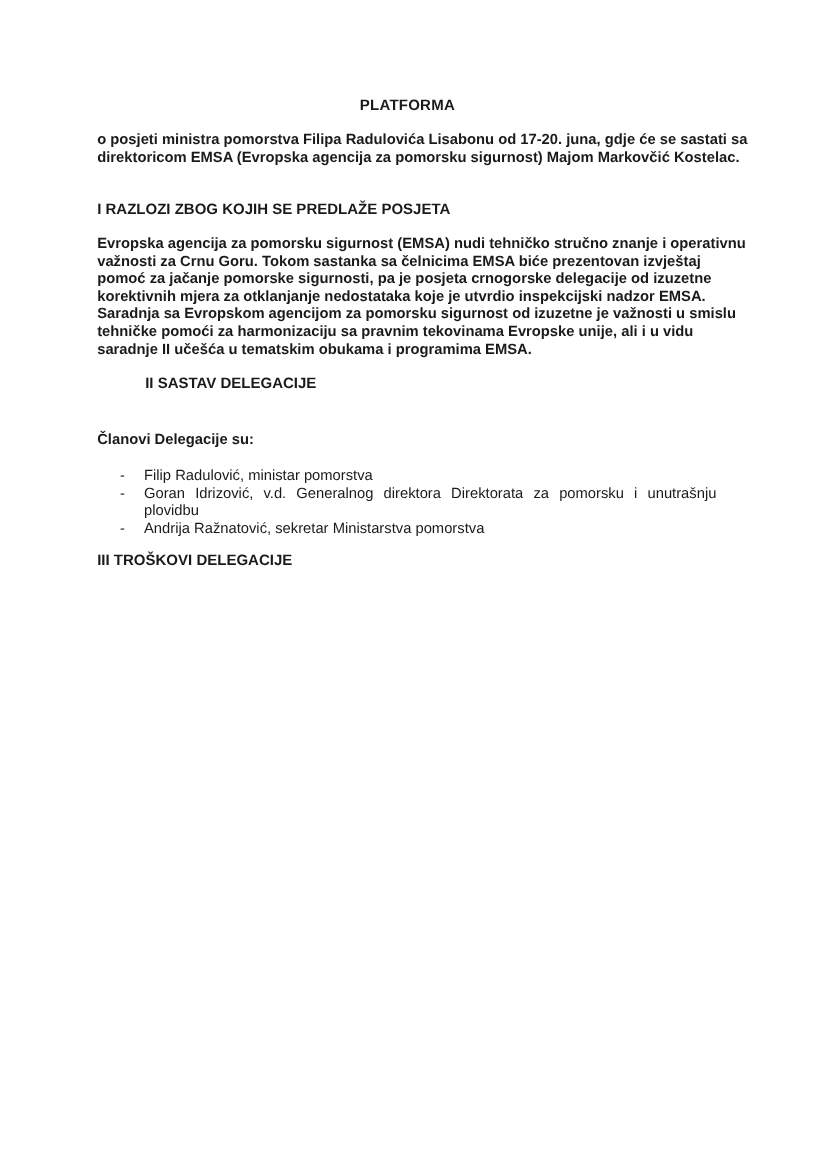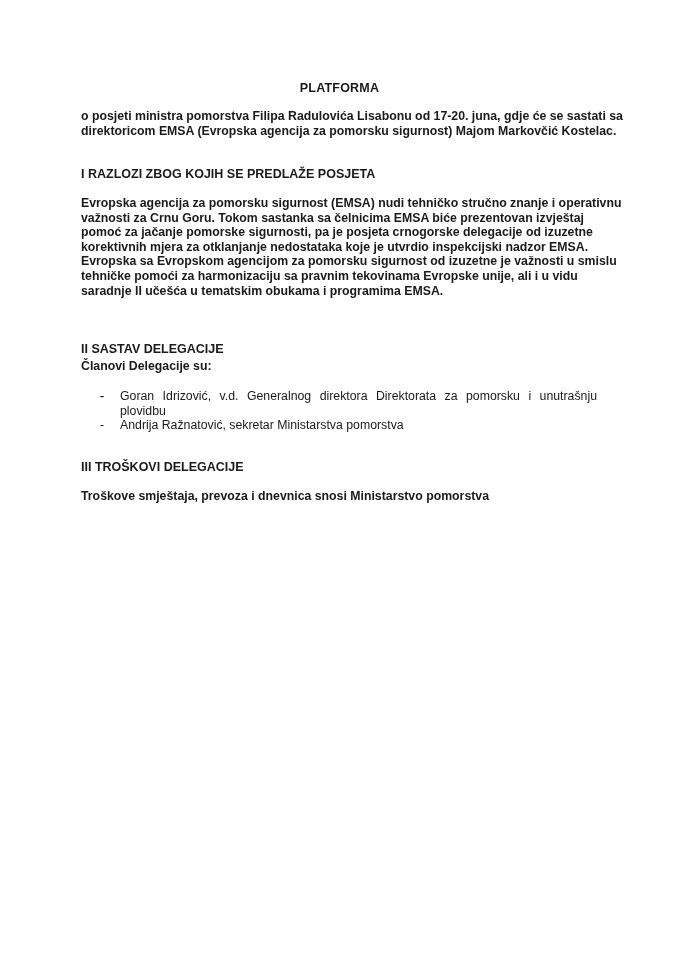--- a/index.html
+++ b/index.html
@@ -76,40 +76,40 @@
     <span class="line">direktoricom EMSA (Evropska agencija za pomorsku sigurnost) Majom Markovčić Kostelac.</span>
   </div>
 
   <div class="abs heading" style="top:167px;">I RAZLOZI ZBOG KOJIH SE PREDLAŽE POSJETA</div>
 
   <div class="abs para" style="top:196px;">
     <span class="line">Evropska agencija za pomorsku sigurnost (EMSA) nudi tehničko stručno znanje i operativnu</span>
     <span class="line">važnosti za Crnu Goru. Tokom sastanka sa čelnicima EMSA biće prezentovan izvještaj</span>
     <span class="line">pomoć za jačanje pomorske sigurnosti, pa je posjeta crnogorske delegacije od izuzetne</span>
     <span class="line">korektivnih mjera za otklanjanje nedostataka koje je utvrdio inspekcijski nadzor EMSA.</span>
-    <span class="line">Evropska sa Evropskom agencijom za pomorsku sigurnost od izuzetne je važnosti u smislu</span>
+    <span class="line">Saradnja sa Evropskom agencijom za pomorsku sigurnost od izuzetne je važnosti u smislu</span>
     <span class="line">tehničke pomoći za harmonizaciju sa pravnim tekovinama Evropske unije, ali i u vidu</span>
     <span class="line">saradnje II učešća u tematskim obukama i programima EMSA.</span>
   </div>
 
-  <div class="abs heading" style="top:342px;">II SASTAV DELEGACIJE</div>
+  <div class="abs heading" style="top:312px;margin-left:40px;">II SASTAV DELEGACIJE</div>
 
   <div class="abs para" style="top:359px;">Članovi Delegacije su:</div>
 
   <ul class="abs list" style="top:389px;">
     <li>
       <span class="dash">-</span>
+      <span>Filip Radulović, ministar pomorstva</span>
     </li>
     <li>
       <span class="dash">-</span>
       <span>Goran Idrizović, v.d. Generalnog direktora Direktorata za pomorsku i unutrašnju plovidbu</span>
     </li>
     <li>
       <span class="dash">-</span>
       <span>Andrija Ražnatović, sekretar Ministarstva pomorstva</span>
     </li>
   </ul>
 
   <div class="abs heading" style="top:460px;">III TROŠKOVI DELEGACIJE</div>
 
-  <div class="abs para" style="top:489px;">Troškove smještaja, prevoza i dnevnica snosi Ministarstvo pomorstva</div>
 
 </div>
 
 </body></html>

